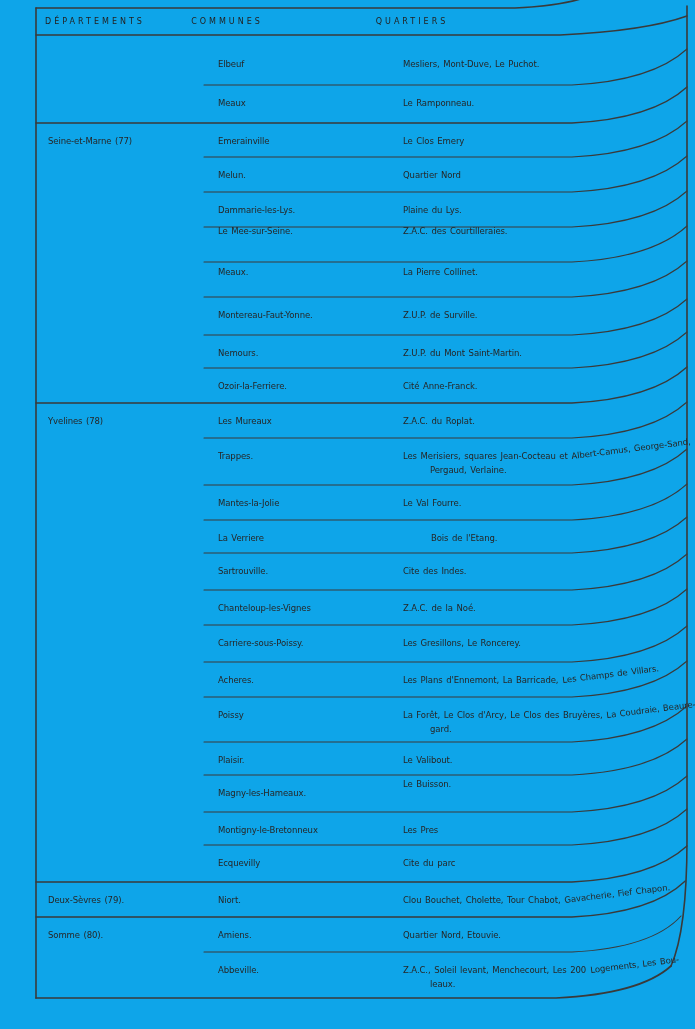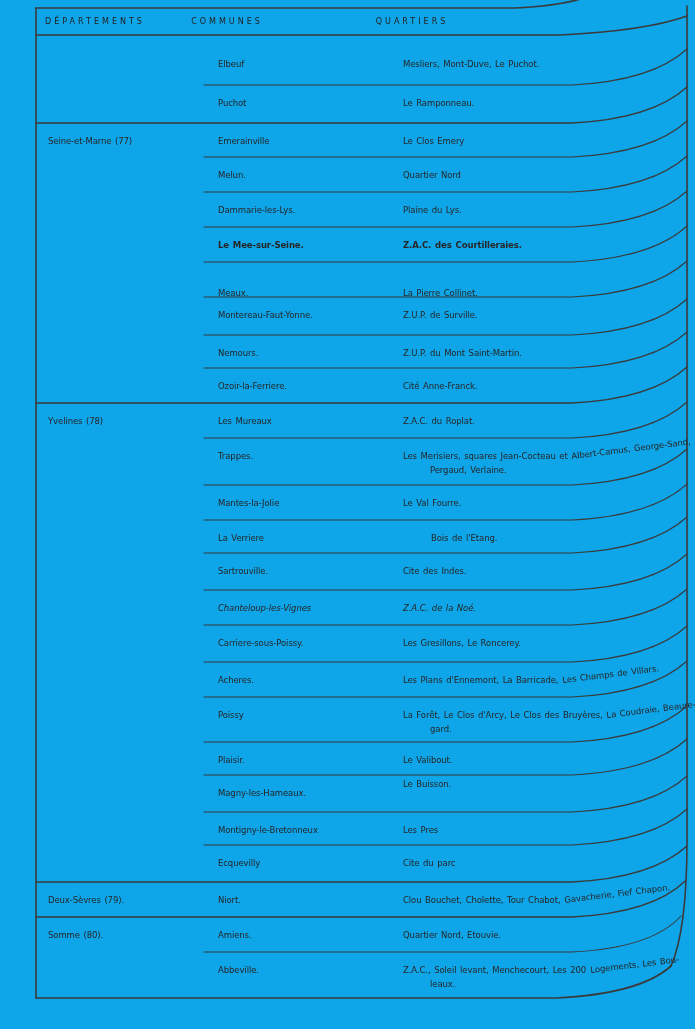--- a/index.html
+++ b/index.html
@@ -85,44 +85,44 @@
   </div>
 
   <div id="rows">
       <div class="row" style="top: 35px; height: 50px;">
         <span class="cell dept" style="top: 24px;"></span>
         <span class="cell commune" style="top: 24px;">Elbeuf</span>
         <span class="cell quartier" style="top: 24px;"><span>Mesliers, Mont-Duve, Le Puchot.</span></span>
       </div>
       <div class="row" style="top: 85px; height: 38px;">
         <span class="cell dept" style="top: 13px;"></span>
-        <span class="cell commune" style="top: 13px;">Puchot</span>
+        <span class="cell commune" style="top: 13px;">Meaux</span>
         <span class="cell quartier" style="top: 13px;"><span>Le Ramponneau.</span></span>
       </div>
       <div class="row" style="top: 123px; height: 34px;">
         <span class="cell dept" style="top: 13px;">Seine-et-Marne (77)</span>
         <span class="cell commune" style="top: 13px;">Emerainville</span>
         <span class="cell quartier" style="top: 13px;"><span>Le Clos Emery</span></span>
       </div>
       <div class="row" style="top: 157px; height: 35px;">
         <span class="cell dept" style="top: 13px;"></span>
         <span class="cell commune" style="top: 13px;">Melun.</span>
         <span class="cell quartier" style="top: 13px;"><span>Quartier Nord</span></span>
       </div>
       <div class="row" style="top: 192px; height: 26px;">
         <span class="cell dept" style="top: 13px;"></span>
         <span class="cell commune" style="top: 13px;">Dammarie-les-Lys.</span>
         <span class="cell quartier" style="top: 13px;"><span>Plaine du Lys.</span></span>
       </div>
-      <div class="row" style="top: 227px; height: 46px; font-weight: bold;">
+      <div class="row" style="top: 213px; height: 46px;">
         <span class="cell dept" style="top: 13px;"></span>
         <span class="cell commune" style="top: 13px;">Le Mee-sur-Seine.</span>
         <span class="cell quartier" style="top: 13px;"><span>Z.A.C. des Courtilleraies.</span></span>
       </div>
-      <div class="row" style="top: 275px; height: 51px; text-align: center;">
+      <div class="row" style="top: 254px; height: 51px; text-align: center;">
         <span class="cell dept" style="top: 13px;"></span>
         <span class="cell commune" style="top: 13px;">Meaux.</span>
         <span class="cell quartier" style="top: 13px;"><span>La Pierre Collinet.</span></span>
       </div>
       <div class="row" style="top: 297px; height: 38px;">
         <span class="cell dept" style="top: 13px;"></span>
         <span class="cell commune" style="top: 13px;">Montereau-Faut-Yonne.</span>
         <span class="cell quartier" style="top: 13px;"><span>Z.U.P. de Surville.</span></span>
       </div>
       <div class="row" style="top: 335px; height: 16px;">
@@ -154,21 +154,21 @@
       <div class="row" style="top: 520px; height: 33px;">
         <span class="cell dept" style="top: 13px;"></span>
         <span class="cell commune" style="top: 13px;">La Verriere</span>
         <span class="cell quartier" style="top: 13px; padding-left: 28px;"><span>Bois de l'Etang.</span></span>
       </div>
       <div class="row" style="top: 553px; height: 37px;">
         <span class="cell dept" style="top: 13px;"></span>
         <span class="cell commune" style="top: 13px;">Sartrouville.</span>
         <span class="cell quartier" style="top: 13px;"><span>Cite des Indes.</span></span>
       </div>
-      <div class="row" style="top: 590px; height: 22px; font-style: italic;">
+      <div class="row" style="top: 590px; height: 22px;">
         <span class="cell dept" style="top: 13px;"></span>
         <span class="cell commune" style="top: 13px;">Chanteloup-les-Vignes</span>
         <span class="cell quartier" style="top: 13px;"><span>Z.A.C. de la Noé.</span></span>
       </div>
       <div class="row" style="top: 625px; height: 37px;">
         <span class="cell dept" style="top: 13px;"></span>
         <span class="cell commune" style="top: 13px;">Carriere-sous-Poissy.</span>
         <span class="cell quartier" style="top: 13px;"><span>Les Gresillons, Le Roncerey.</span></span>
       </div>
       <div class="row" style="top: 662px; height: 35px;">

